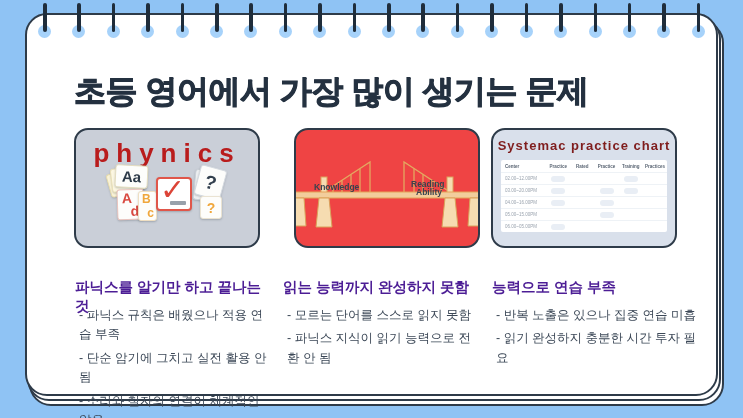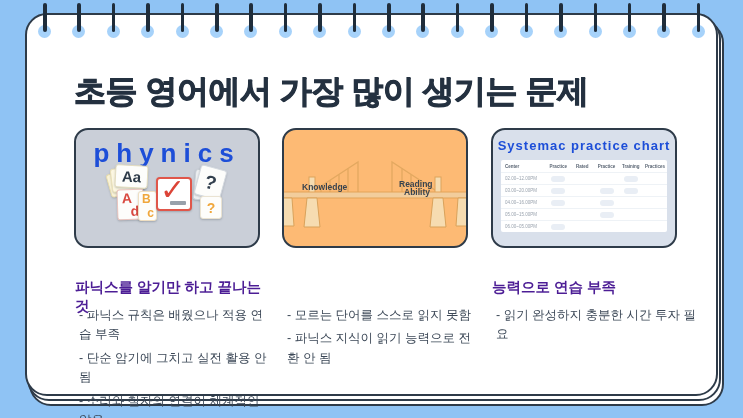--- a/index.html
+++ b/index.html
@@ -27,26 +27,26 @@
   .title{
     position:absolute;left:74px;top:70px;z-index:6;
     font-size:32px;font-weight:800;color:#243140;letter-spacing:-0.5px;
     -webkit-text-stroke:0.9px #243140;white-space:nowrap;
   }
 
   
   .card{position:absolute;top:128px;width:186px;height:120px;z-index:6;
         border:2px solid #2E3B49;border-radius:14px;box-sizing:border-box;overflow:hidden;}
   .card1{left:74px;background:#CACFD8;}
-  .card2{left:282px;background:#fdba74;}
+  .card2{left:294px;background:#ef4444;}
   .card3{left:491px;background:#D9E0EB;}
 
   
   .phynics{position:absolute;left:0;right:0;top:8px;text-align:center;
-           font-size:26px;font-weight:800;letter-spacing:7px;color:#1d4ed8;}
+           font-size:26px;font-weight:800;letter-spacing:7px;color:#b91c1c;}
   .icon-abs{position:absolute;box-sizing:border-box;}
   .mini-card{background:#FDFDFB;border-radius:3px;box-shadow:0 1px 2px rgba(40,50,60,.25);}
   .aa-back1{left:32px;top:40px;width:34px;height:24px;background:#FBF4D8;border:1px solid #E7DCAE;transform:rotate(-16deg);}
   .aa-back2{left:35px;top:37px;width:34px;height:24px;background:#FCF7E2;border:1px solid #EAE0B8;transform:rotate(-7deg);}
   .aa-front{left:39px;top:35px;width:33px;height:23px;border:1px solid #E4DDC0;transform:rotate(3deg);
             display:flex;align-items:center;justify-content:center;font-weight:800;font-size:15px;color:#2E3B49;}
   .ad-card{left:41px;top:59px;width:27px;height:31px;border:1px solid #EAC4BE;transform:rotate(-2deg);}
   .ad-card .l1{position:absolute;left:4px;top:0px;font-weight:800;font-size:14px;color:#D94A41;}
   .ad-card .l2{position:absolute;right:4px;bottom:0px;font-weight:800;font-size:14px;color:#D94A41;}
   .bc-card{left:62px;top:61px;width:19px;height:30px;border:1px solid #EFDFC2;}
@@ -57,21 +57,21 @@
   .check-card .tick{position:absolute;left:2px;top:-7px;font-size:30px;font-weight:800;color:#DC4437;}
   .check-card .dash{position:absolute;right:4px;bottom:4px;width:16px;height:4px;background:#98A1AB;border-radius:1px;}
   .qd-back{left:118px;top:40px;width:27px;height:31px;background:#EFF1F3;border:1px solid #CBD1D8;transform:rotate(6deg);}
   .qd-card{left:121px;top:37px;width:27px;height:31px;border:1px solid #D5DAE0;transform:rotate(15deg);
            display:flex;align-items:center;justify-content:center;font-weight:800;font-size:19px;color:#33404E;}
   .qo-card{left:124px;top:66px;width:22px;height:23px;border:1px solid #EAE3D2;
            display:flex;align-items:center;justify-content:center;font-weight:800;font-size:14px;color:#F0A73C;}
 
   
   .chart-title{position:absolute;left:0;right:0;top:8px;text-align:center;
-               font-size:13px;font-weight:800;letter-spacing:1px;color:#1d4ed8;}
+               font-size:13px;font-weight:800;letter-spacing:1px;color:#7f1d1d;}
   .ptable{position:absolute;left:8px;top:30px;width:166px;height:72px;background:#ffffff;border-radius:2px;
           display:flex;flex-direction:column;font-family:"Liberation Sans",sans-serif;}
   .prow{display:flex;flex:1;border-bottom:0.5px solid #EEF2F6;align-items:center;}
   .prow:last-child{border-bottom:none;}
   .phead{flex:1.1;}
   .pcell{flex:1;display:flex;align-items:center;justify-content:center;overflow:hidden;}
   .pfirst{flex:1.7;justify-content:flex-start;padding-left:4px;}
   .phead .pcell{font-size:4.5px;font-weight:700;color:#5A6573;}
   .plabel{font-size:4.5px;color:#9AA3AE;}
   .pill{width:14px;height:6px;border-radius:3px;background:#E9EEF5;}
@@ -300,23 +300,25 @@
       </div>
   </div>
 
   <div class="col-heading h1c">파닉스를 알기만 하고 끝나는 것</div>
   <div class="col-bullets b1c">
     <p class="bullet">- 파닉스 규칙은 배웠으나 적용 연습 부족</p>
     <p class="bullet">- 단순 암기에 그치고 실전 활용 안 됨</p>
     <p class="bullet">- 소리와 철자의 연결이 체계적인 않음</p>
   </div>
 
+  <div class="col-heading h2c">읽는 능력까지 완성하지 못함</div>
   <div class="col-bullets b2c">
     <p class="bullet">- 모르는 단어를 스스로 읽지 못함</p>
     <p class="bullet">- 파닉스 지식이 읽기 능력으로 전환 안 됨</p>
   </div>
 
   <div class="col-heading h3c">능력으로 연습 부족</div>
   <div class="col-bullets b3c">
+    <p class="bullet">- 반복 노출은 있으나 집중 연습 미흡</p>
     <p class="bullet">- 읽기 완성하지 충분한 시간 투자 필요</p>
   </div>
 
 </div>
 
 </body></html>

